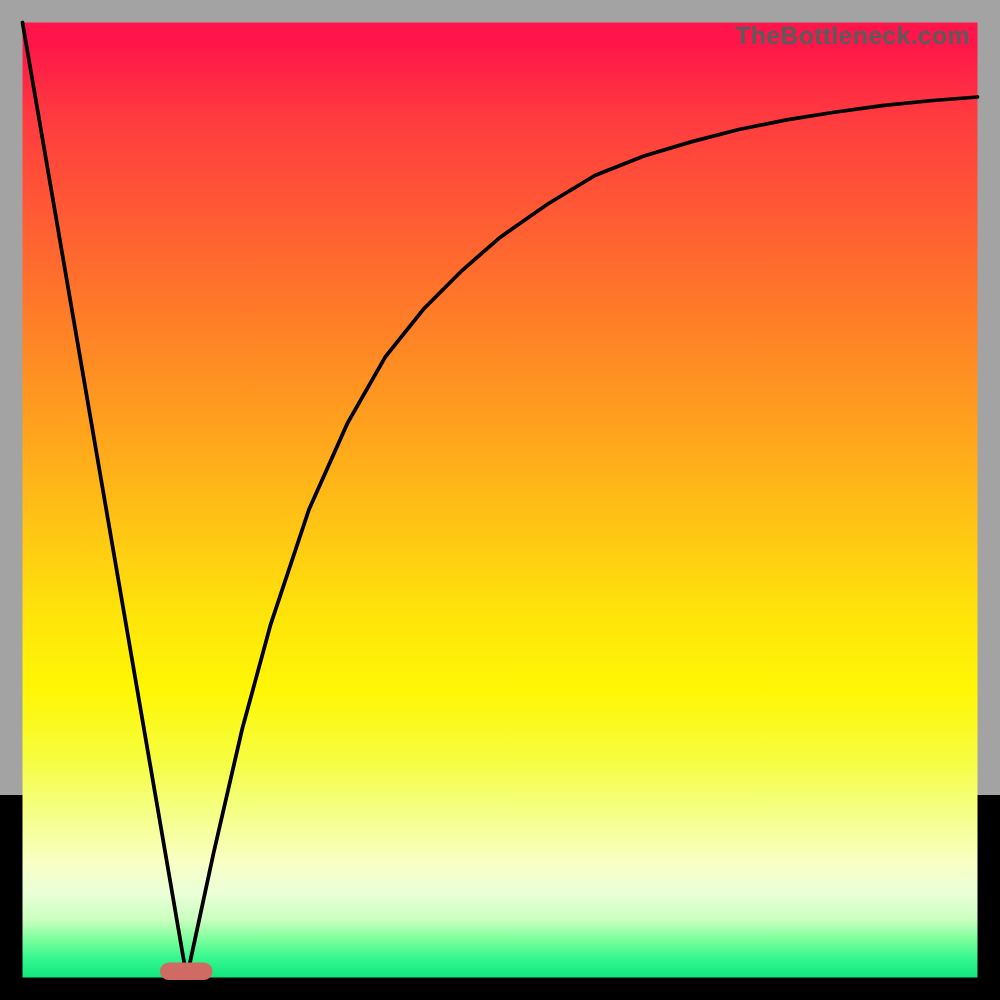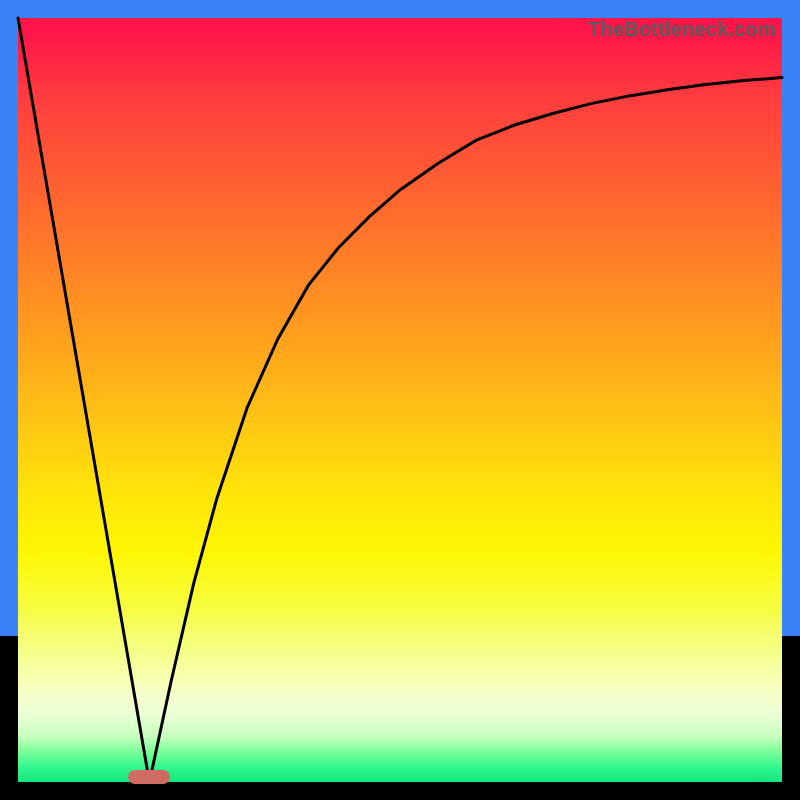--- a/index.html
+++ b/index.html
@@ -7,21 +7,21 @@
     padding: 0;
     width: 800px;
     height: 800px;
     background: #000;
     overflow: hidden;
   }
   .frame {
     position: relative;
     width: 800px;
     height: 636px;
-    background: #3b82f6;
+    background: #a3a3a3;
   }
   .plot {
     position: absolute;
     left: 18px;
     top: 18px;
     width: 764px;
     height: 764px;
     background: linear-gradient(to bottom,
       #ff1549 0%,
       #ff1549 2%,

